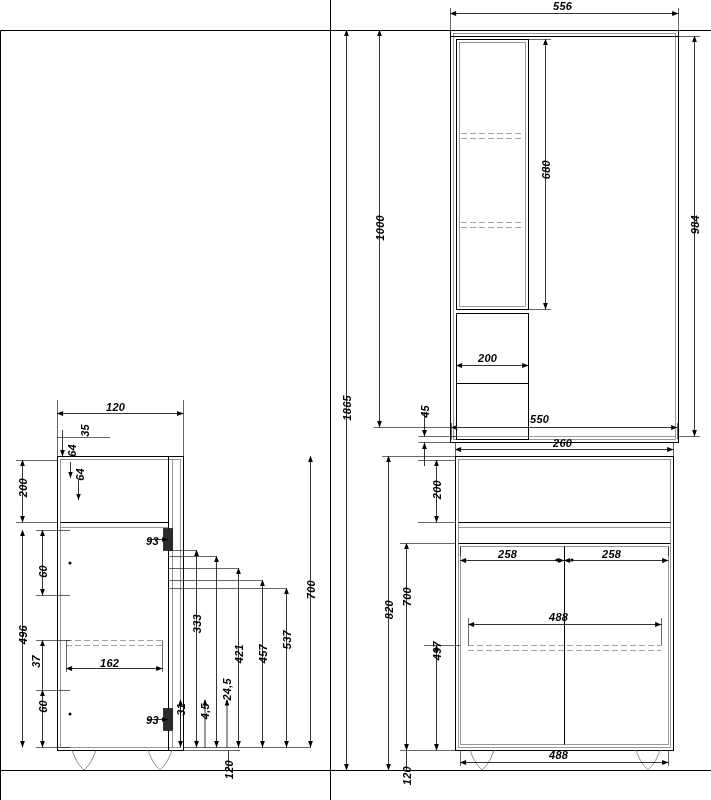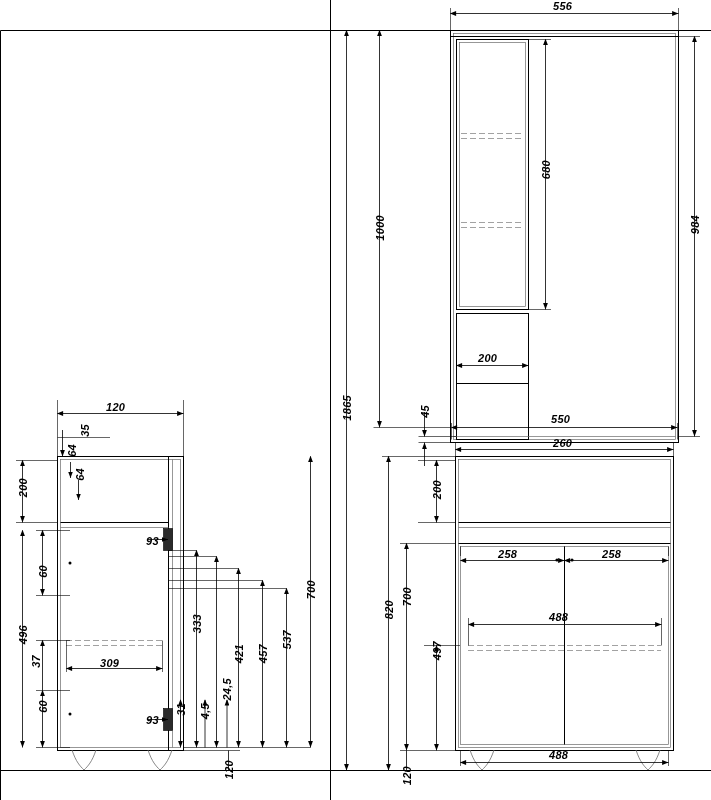--- a/index.html
+++ b/index.html
@@ -219,21 +219,21 @@
 
   </g>
 </svg>
 
 <div class="dim" style="left:553px;top:0px;text-align:right;">556</div>
 <div class="dim vert" style="left:540px;top:160px;">680</div>
 <div class="dim vert" style="left:689px;top:215px;">984</div>
 <div class="dim vert" style="left:374px;top:215px;">1000</div>
 <div class="dim vert" style="left:341px;top:395px;">1865</div>
 <div class="dim" style="left:478px;top:352px;">200</div>
-<div class="dim" style="left:551px;top:413px;">550</div>
+<div class="dim" style="left:530px;top:413px;">550</div>
 <div class="dim vert" style="left:419px;top:405px;">45</div>
 
 <div class="dim" style="left:553px;top:437px;">260</div>
 <div class="dim vert" style="left:431px;top:480px;">200</div>
 <div class="dim" style="left:498px;top:548px;">258</div>
 <div class="dim" style="left:602px;top:548px;">258</div>
 <div class="dim" style="left:549px;top:611px;">488</div>
 <div class="dim vert" style="left:401px;top:587px;">700</div>
 <div class="dim vert" style="left:431px;top:641px;">497</div>
 <div class="dim vert" style="left:383px;top:600px;">820</div>
@@ -242,21 +242,21 @@
 
 <div class="dim" style="left:106px;top:401px;">120</div>
 <div class="dim vert" style="left:79px;top:424px;">35</div>
 <div class="dim vert" style="left:66px;top:444px;">64</div>
 <div class="dim vert" style="left:74px;top:468px;">64</div>
 <div class="dim vert" style="left:17px;top:478px;">200</div>
 <div class="dim" style="left:146px;top:535px;">93</div>
 <div class="dim vert" style="left:37px;top:565px;">60</div>
 <div class="dim vert" style="left:17px;top:625px;">496</div>
 <div class="dim vert" style="left:30px;top:655px;">37</div>
-<div class="dim" style="left:100px;top:657px;">309</div>
+<div class="dim" style="left:100px;top:657px;">162</div>
 <div class="dim vert" style="left:37px;top:700px;">60</div>
 <div class="dim" style="left:146px;top:714px;">93</div>
 <div class="dim vert" style="left:175px;top:703px;">31</div>
 <div class="dim vert" style="left:199px;top:703px;">4,5</div>
 <div class="dim vert" style="left:221px;top:678px;">24,5</div>
 <div class="dim vert" style="left:233px;top:644px;">421</div>
 <div class="dim vert" style="left:191px;top:614px;">333</div>
 <div class="dim vert" style="left:257px;top:644px;">457</div>
 <div class="dim vert" style="left:281px;top:630px;">537</div>
 <div class="dim vert" style="left:305px;top:580px;">700</div>

